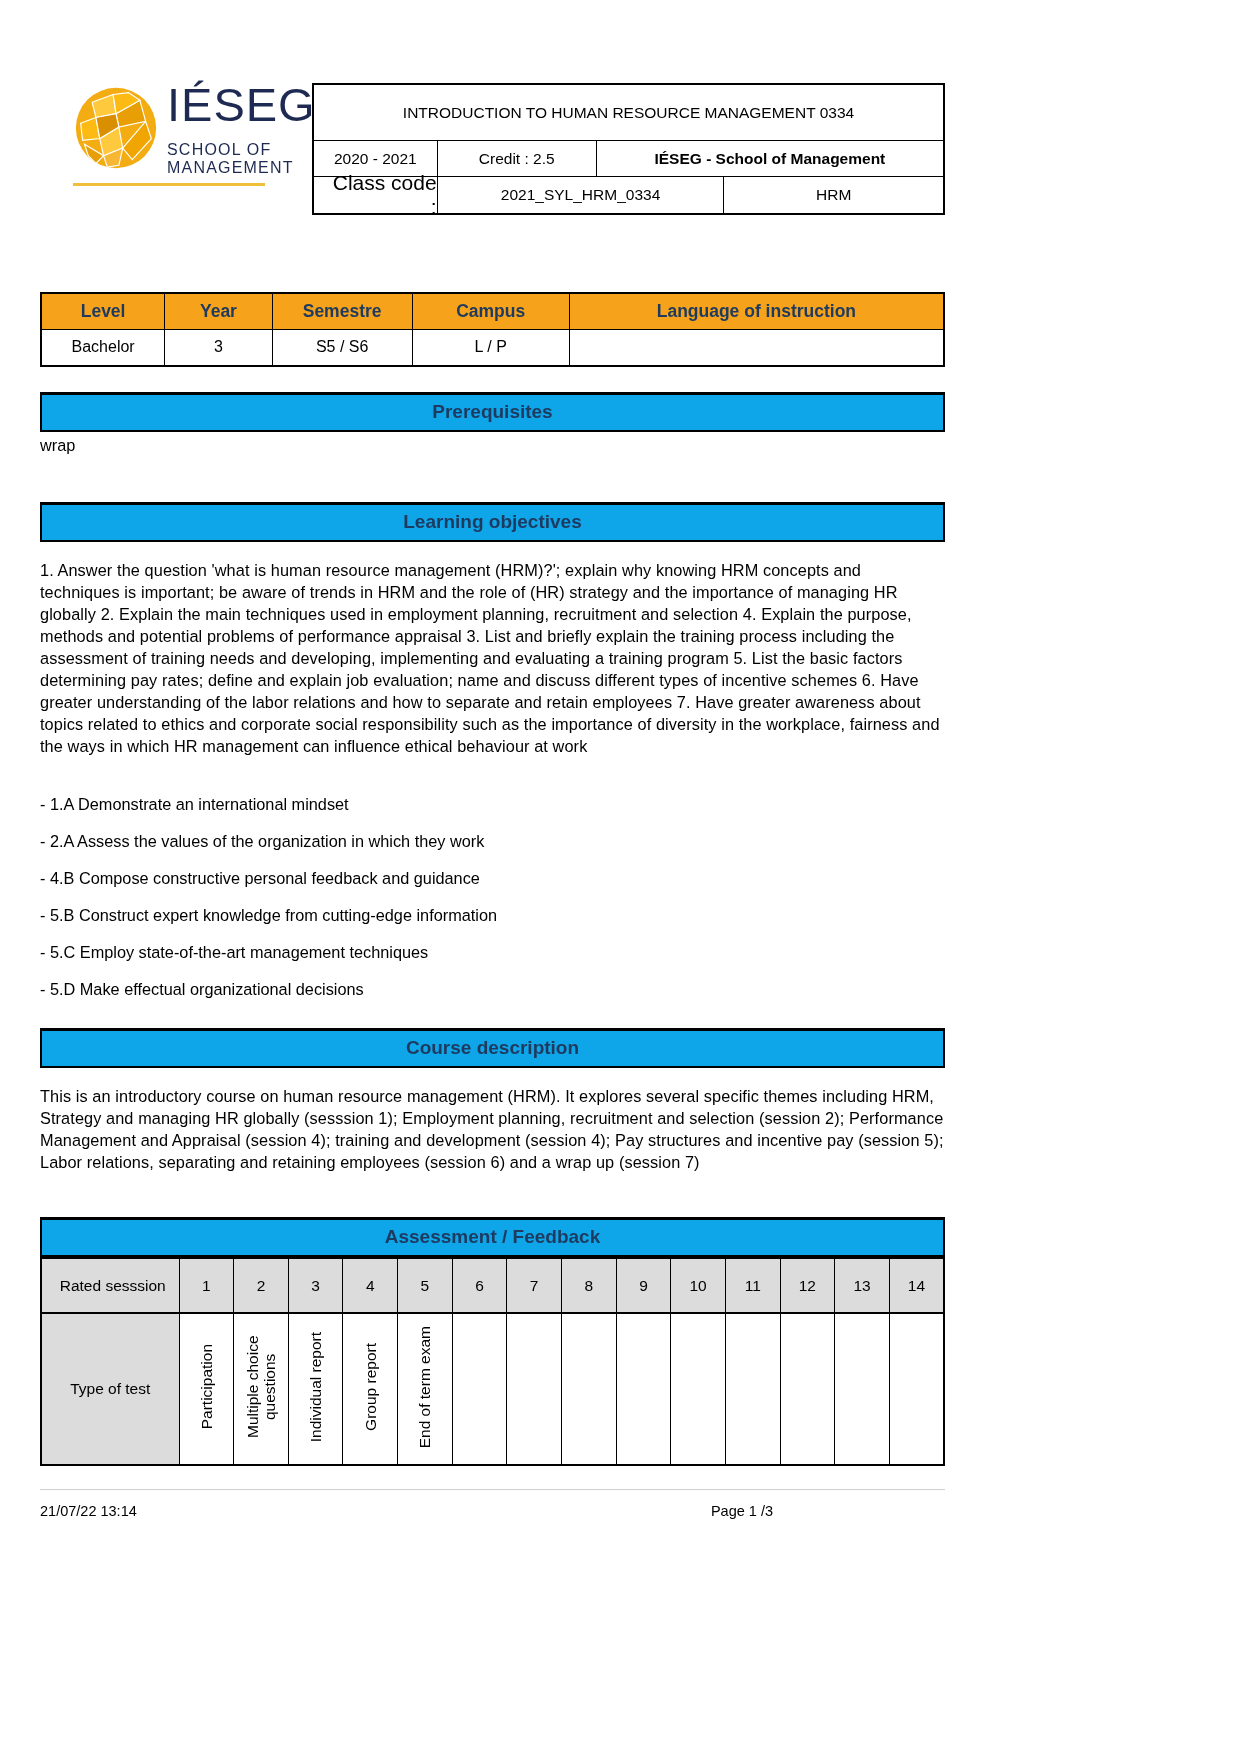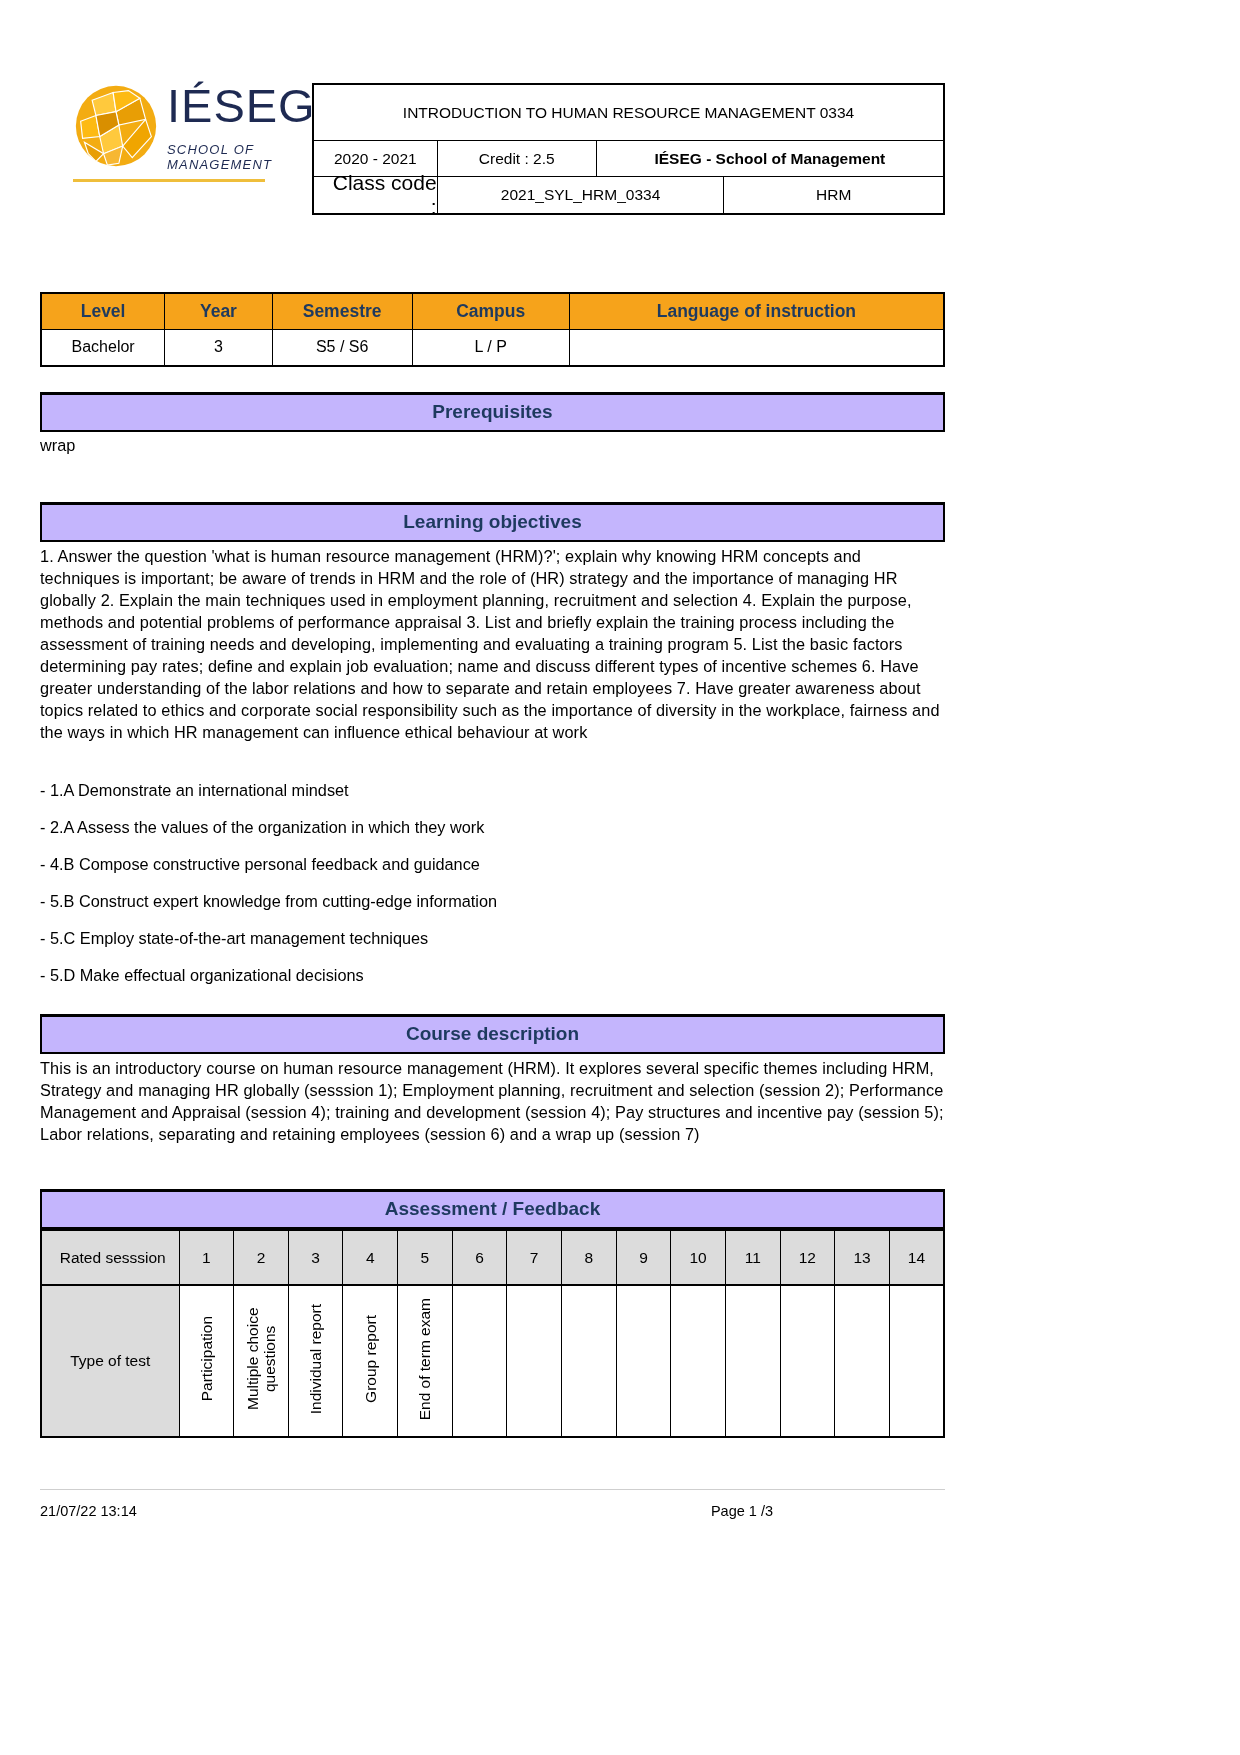--- a/index.html
+++ b/index.html
@@ -8,21 +8,21 @@
     font-family:"Liberation Sans","DejaVu Sans",sans-serif;color:#000;overflow:hidden;
   }
   .content{margin:0 43px 0 40px;}
 
   
   .top-row{display:flex;align-items:flex-start;padding-top:83px;}
   .logo-wrap{width:272px;flex:0 0 272px;padding-left:33px;box-sizing:border-box;}
   .logo-main{display:flex;align-items:center;}
   .logo-text{margin-left:8px;}
   .logo-name{font-size:47px;line-height:44px;color:#1E2A52;letter-spacing:1px;}
-  .logo-tagline{font-size:13px;color:#1E2A52;letter-spacing:1.2px;margin-top:14px;font-style:italic;}
+  .logo-tagline{font-size:16px;color:#1E2A52;letter-spacing:1.2px;margin-top:14px;}
   .logo-underline{height:3px;background:#EFBE3B;margin-top:6px;width:192px;}
 
   .htable{flex:1;border:2px solid #000;box-sizing:border-box;}
   .hrow{display:flex;box-sizing:border-box;}
   .hrow + .hrow{border-top:1.5px solid #000;}
   .hcell{box-sizing:border-box;display:flex;align-items:center;justify-content:center;
          font-size:15.5px;text-align:center;}
   .hcell + .hcell{border-left:1.5px solid #000;}
   .hrow.r1{height:55px;}
   .hrow.r2{height:36px;}
@@ -38,30 +38,30 @@
   
   table.grid{border-collapse:collapse;width:100%;table-layout:fixed;}
   table.grid td{border:1.5px solid #000;text-align:center;vertical-align:middle;box-sizing:border-box;}
   table.grid{border:2px solid #000;}
   .info-table{margin-top:77px;}
   .info-table td.info-h{background:#F6A31B;color:#1E3A5F;font-weight:bold;font-size:17.5px;height:36px;border-top:2.5px solid #000;}
   .info-table td.info-v{font-size:16px;height:37px;background:#fff;}
 
   
   .banner{
-    background:#c4b5fd;border:2px solid #000;border-top:3px solid #000;
+    background:#0ea5e9;border:2px solid #000;border-top:3px solid #000;
     color:#1E3A5F;font-weight:bold;font-size:19px;text-align:center;
     padding:6px 0 7px 0;box-sizing:border-box;
   }
   .mt-preq{margin-top:25px;}
   .mt-lobj{margin-top:47px;}
   .mt-cdesc{margin-top:28px;}
   .mt-asmt{margin-top:44px;}
 
-  .para{font-size:16.3px;line-height:22px;letter-spacing:0.1px;margin-top:3px;}
+  .para{font-size:16.3px;line-height:22px;letter-spacing:0.1px;margin-top:17px;}
   .none-text{font-size:16.3px;margin-top:4px;}
 
   .objectives-list{margin-top:36px;}
   .objective-item{font-size:16.3px;line-height:22px;margin-bottom:15px;}
 
   
   .asmt-table{border-collapse:collapse;width:100%;table-layout:fixed;border:2px solid #000;}
   .asmt-table td{border:1.2px solid #000;box-sizing:border-box;}
   .asmt-table tr.rated td{background:#DCDCDC;border-bottom:2.5px solid #000;height:55px;
       text-align:center;vertical-align:middle;font-size:15.5px;}

